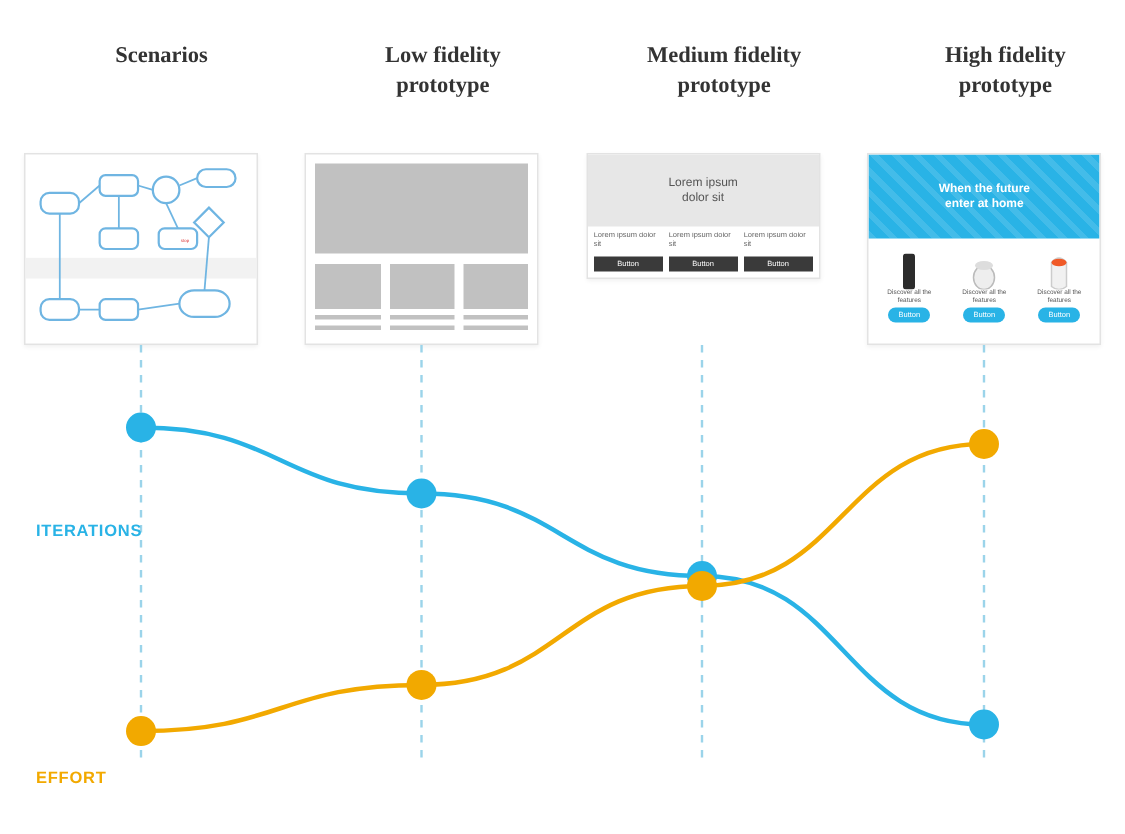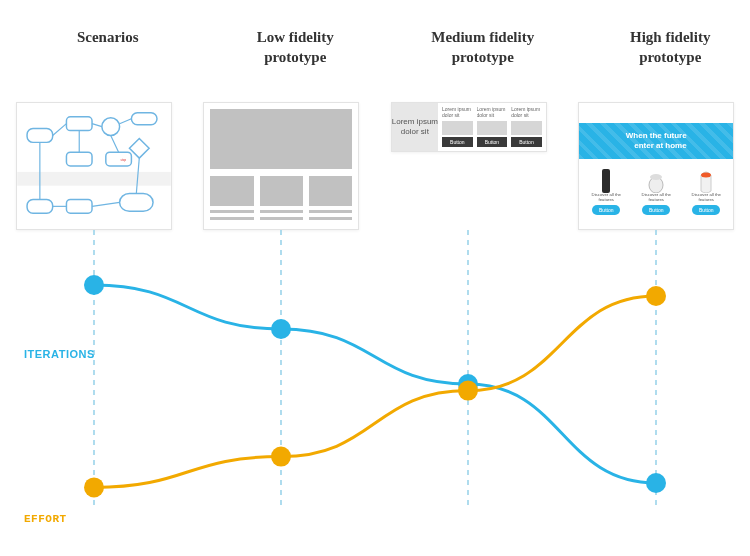--- a/index.html
+++ b/index.html
@@ -54,59 +54,59 @@
   .lofi-hero {
     position:absolute; left:6px; top:6px; right:6px; height:60px;
     background:#c1c1c1;
   }
   .lofi-row { position:absolute; left:6px; right:6px; top:73px; display:flex; gap:6px; }
   .lofi-col { flex:1; display:flex; flex-direction:column; }
   .lofi-box { height:30px; background:#c1c1c1; }
   .lofi-line { height:3px; background:#c1c1c1; margin-top:4px; }
 
   
-  .med { display:flex; flex-direction:row; height:100%; }
+  .med { display:flex; flex-direction:column; height:100%; }
   .med-hero {
     height:48px; background:#e7e7e7;
     display:flex; align-items:center; justify-content:center;
     font-size:8px; color:#555; text-align:center; line-height:1.2;
   }
   .med-row { display:flex; gap:4px; padding:4px; flex:1; }
   .med-col { flex:1; display:flex; flex-direction:column; }
   .med-cap { font-size:5px; color:#666; line-height:1.1; height:12px; overflow:hidden; }
   .med-box { flex:1; background:#d6d6d6; margin:2px 0; }
   .med-btn { height:10px; background:#3a3a3a; color:#fff; font-size:5px; display:flex; align-items:center; justify-content:center; }
 
   
   .hi-hero {
-    height:36px; background:#29b3e6;
+    height:56px; background:#29b3e6;
     background-image:
       repeating-linear-gradient(45deg, rgba(255,255,255,0.12) 0 4px, transparent 4px 10px);
     display:flex; align-items:center; justify-content:center;
-    color:#fff; font-size:8px; font-weight:700; text-align:right; line-height:1.2;margin-top:20px;
+    color:#fff; font-size:8px; font-weight:700; text-align:center; line-height:1.2;
   }
   .hi-row { display:flex; gap:4px; padding:6px 4px 4px; }
   .hi-col { flex:1; display:flex; flex-direction:column; align-items:center; }
   .hi-cap { font-size:4.3px; color:#555; line-height:1.1; text-align:center; height:10px; }
   .hi-btn { margin-top:2px; background:#29b3e6; color:#fff; font-size:5px; padding:2px 7px; border-radius:6px; }
 
   .chart-svg {
     position: absolute;
     left: 0; top: 230px;
     width: 750px; height: 326px;
     display:block;
   }
   .legend {
     position: absolute;
     font-size: 11px;
     font-weight: 700;
     letter-spacing: 0.5px;
   }
   .legend-iter { color:#29b3e6; left:24px; top:348px; }
-  .legend-effort { color:#f2a900; left:24px; top:513px;font-family:Liberation Mono, monospace; }
+  .legend-effort { color:#f2a900; left:24px; top:513px; }
 
   .device { display:flex; align-items:flex-end; justify-content:center; height:28px; }
 </style>
 </head>
 <body>
 
 <div class="col-headings">
   <div class="col-heading">Scenarios</div>
   <div class="col-heading">Low fidelity<br>prototype</div>
   <div class="col-heading">Medium fidelity<br>prototype</div>

